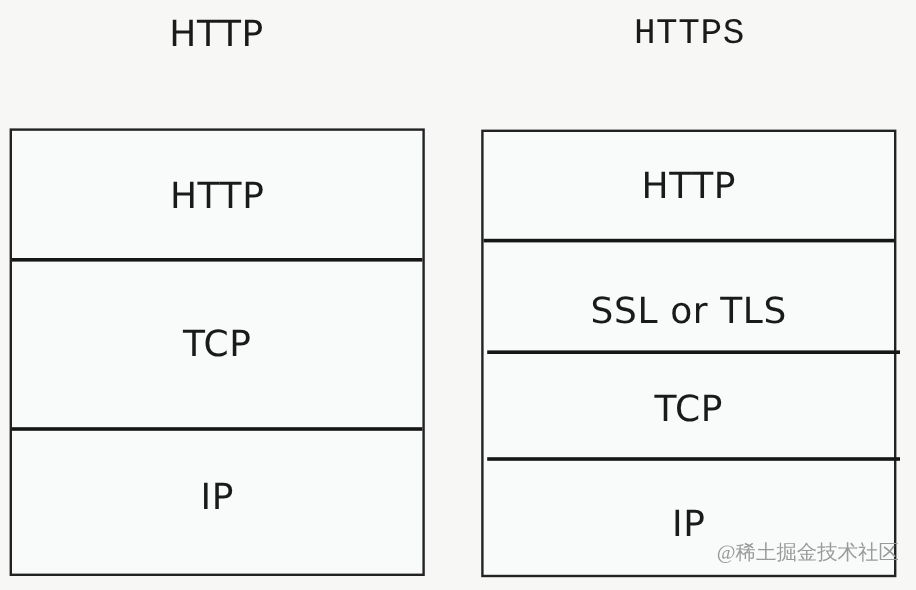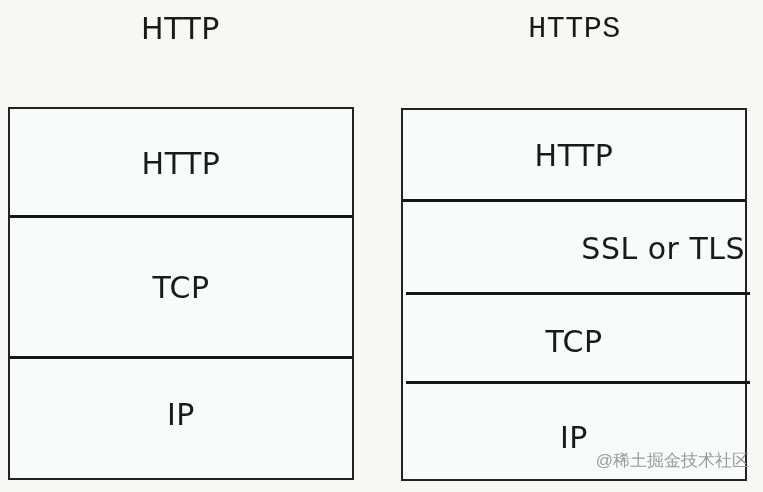--- a/index.html
+++ b/index.html
@@ -37,21 +37,21 @@
       position: absolute;
       height: 3px;
       background: #161616;
     }
     .watermark {
       position: absolute;
       right: 14px;
       bottom: 20px;
       font-size: 17px;
       color: #9a9a9a;
-      font-family: Liberation Sans, sans-serif;
+      font-family: Liberation Serif, serif;
     }
   </style>
 </head>
 <body>
 
 <div class="title" style="left:8px; width:345px; top:14px;">HTTP</div>
 
 <div class="stack" style="left:8px; top:107px; width:346px; height:373px;">
   <div class="layer" style="top:0; height:108px;">
     <span>HTTP</span>
@@ -66,21 +66,21 @@
   </div>
 </div>
 
 <div class="title" style="left:402px; width:345px; top:14px;font-family:Liberation Mono, monospace;">HTTPS</div>
 
 <div class="stack" style="left:401px; top:108px; width:346px; height:373px;">
   <div class="layer" style="top:0; height:90px;">
     <span>HTTP</span>
   </div>
   <div class="hline" style="left:0; right:0; top:89px;"></div>
-  <div class="layer" style="top:92px; height:93px;justify-content:flex-end;">
+  <div class="layer" style="top:103px; height:93px;">
     <span>SSL or TLS</span>
   </div>
   <div class="layer" style="top:187px; height:88px;">
     <span>TCP</span>
   </div>
   <div class="layer" style="top:276px; height:95px; padding-top:8px; box-sizing:border-box;">
     <span>IP</span>
   </div>
 </div>
 

